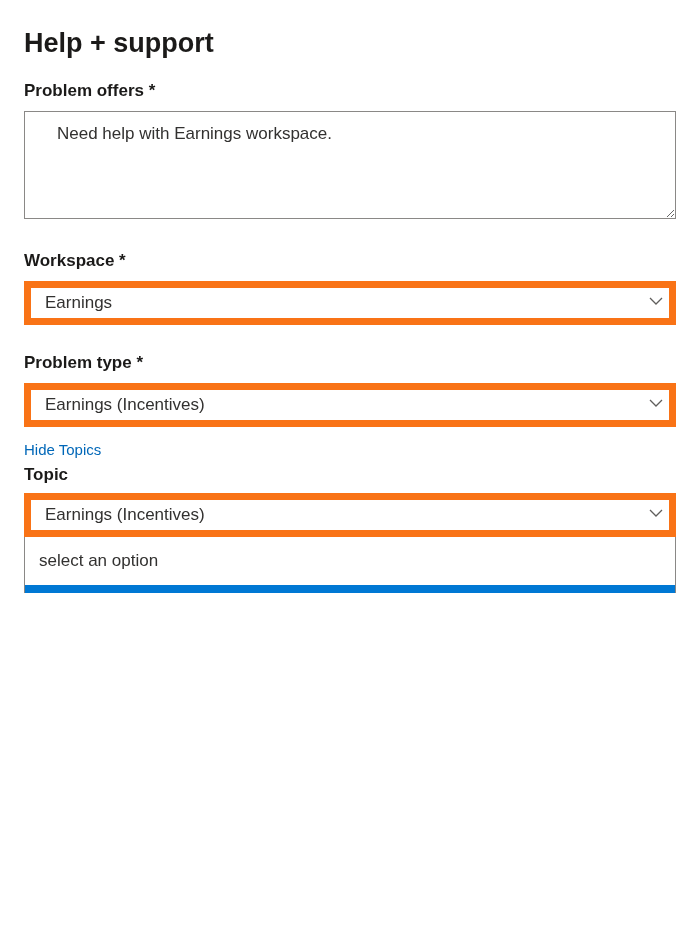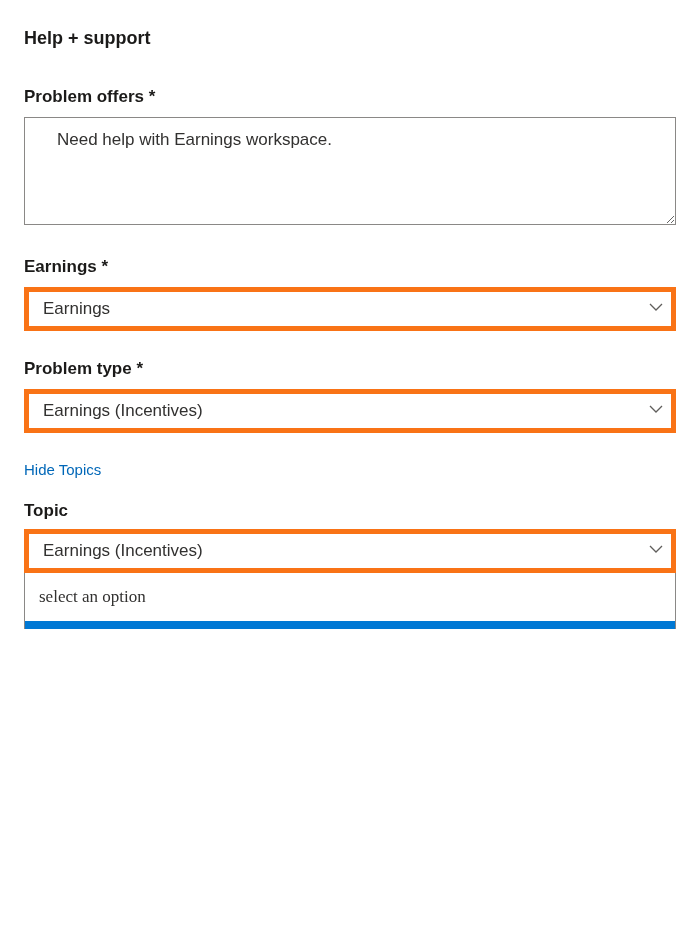--- a/index.html
+++ b/index.html
@@ -8,24 +8,24 @@
       padding: 0;
     }
     body {
       font-family: "Segoe UI", -apple-system, Arial, sans-serif;
       background: #ffffff;
       padding: 28px 24px;
       width: 700px;
       color: #323130;
     }
     .page-title {
-      font-size: 18px;
+      font-size: 27px;
       font-weight: 600;
       color: #1b1a19;
-      margin-bottom: 38px;
+      margin-bottom: 22px;
     }
     .field-block {
       margin-bottom: 28px;
     }
     .field-label {
       font-size: 17px;
       font-weight: 600;
       color: #1b1a19;
       margin-bottom: 10px;
       display: block;
@@ -41,21 +41,21 @@
       resize: both;
       outline: none;
     }
     .select-wrap {
       position: relative;
       width: 100%;
     }
     .select {
       width: 100%;
       height: 44px;
-      border: 5px solid #f97316;
+      border: 7px solid #f97316;
       padding: 0 40px 0 14px;
       font-size: 17px;
       font-family: inherit;
       color: #323130;
       background: #ffffff;
       display: flex;
       align-items: center;
       cursor: pointer;
     }
     .chevron {
@@ -88,21 +88,20 @@
       background: #ffffff;
       z-index: 5;
     }
     .dropdown-item {
       padding: 12px 14px;
       font-size: 17px;
       color: #323130;
       cursor: pointer;
       position: relative;
       line-height: 1.4;
-      font-family: Liberation Serif, serif;
     }
     .dropdown-item.placeholder {
       cursor: default;
     }
     .dropdown-item.selected {
       background: #0078d4;
       color: #ffffff;
     }
     .dropdown-item .hl {
       border: 3px solid #0099d8;
@@ -120,50 +119,50 @@
 
 
 <h1 class="page-title">Help + support</h1>
 
 <div class="field-block">
   <label class="field-label">Problem offers *</label>
   <textarea class="textarea" style="">Need help with Earnings workspace.</textarea>
 </div>
 
 <div class="field-block">
-  <label class="field-label">Earnings *</label>
+  <label class="field-label">Workspace *</label>
   <div class="select-wrap">
     <div class="select">
       <span>Earnings</span>
     </div>
     <span class="chevron">
       <svg width="16" height="16" viewBox="0 0 16 16">
           <path d="M2 5 L8 11 L14 5" fill="none" stroke="#605e5c" stroke-width="1.3"></path>
         </svg>
     </span>
   </div>
 </div>
 
-<div class="field-block" style="">
+<div class="field-block" style="margin-bottom:14px">
   <label class="field-label">Problem type *</label>
   <div class="select-wrap">
     <div class="select">
       <span>Earnings (Incentives)</span>
     </div>
     <span class="chevron">
       <svg width="16" height="16" viewBox="0 0 16 16">
           <path d="M2 5 L8 11 L14 5" fill="none" stroke="#605e5c" stroke-width="1.3"></path>
         </svg>
     </span>
   </div>
 </div>
 
 <a class="link">Hide Topics</a>
 
-<div class="field-block topic-block" style="margin-top:22px">
+<div class="field-block topic-block" style="margin-top:6px">
   <label class="field-label">Topic</label>
   <div class="topic-dropdown-container">
     <div class="select-wrap">
       <div class="select">
         <span>Earnings (Incentives)</span>
       </div>
       <span class="chevron">
         <svg width="16" height="16" viewBox="0 0 16 16">
             <path d="M2 5 L8 11 L14 5" fill="none" stroke="#605e5c" stroke-width="1.3"></path>
           </svg>

